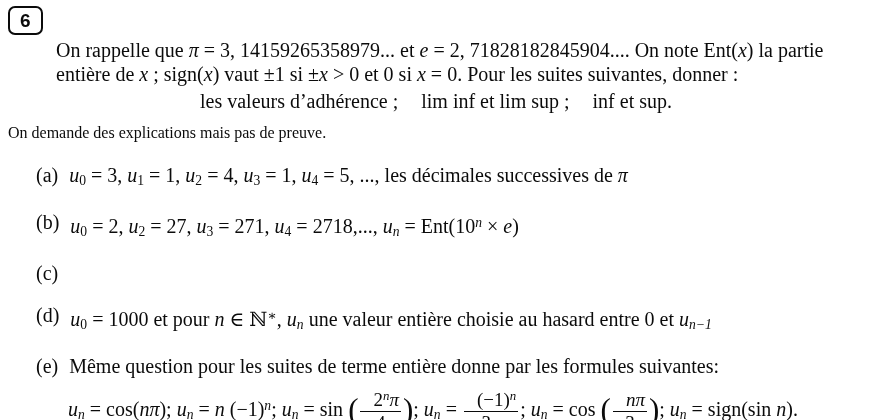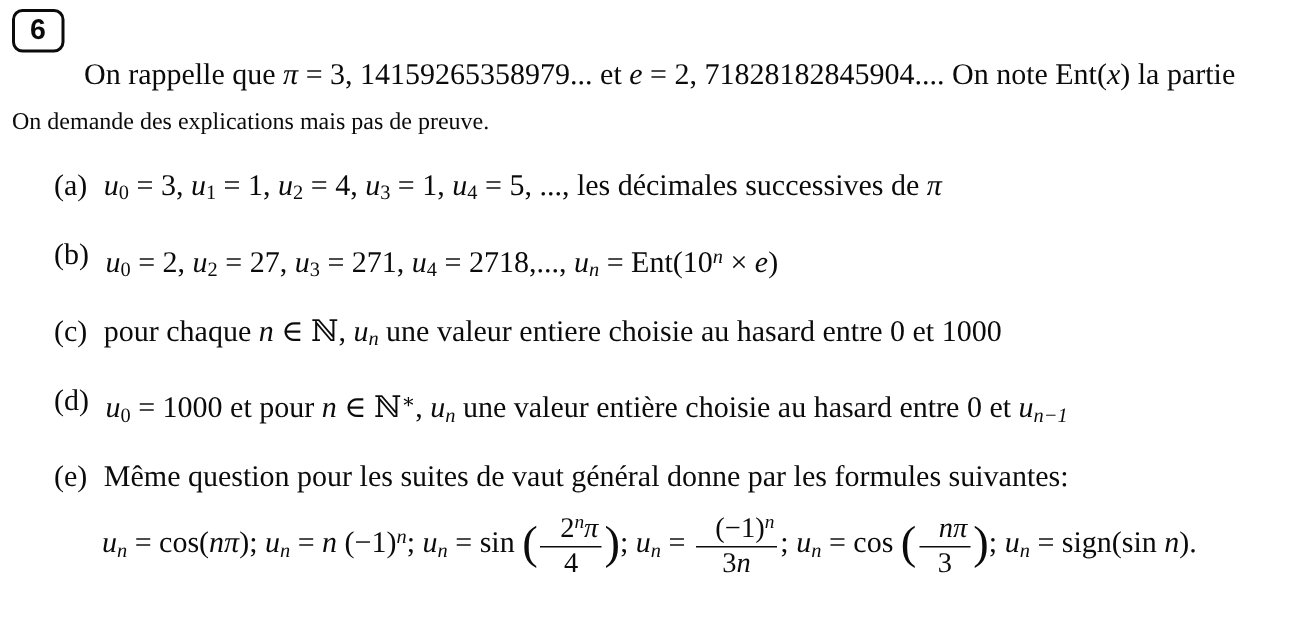--- a/index.html
+++ b/index.html
@@ -57,44 +57,49 @@
 </head>
 <body>
 
 <div class="doc">
 
   <div class="header-row">
     <span class="num-box">6</span>
   </div>
 
   <div class="intro-line"><span class="rm">On rappelle que </span><span class="i">π</span><span class="rm"> = 3, 14159265358979... et </span><span class="i">e</span><span class="rm"> = 2, 71828182845904.... On note Ent(</span><span class="i">x</span><span class="rm">) la partie</span></div>
+  <div class="intro-line"><span class="rm">entière de </span><span class="i">x</span><span class="rm"> ; sign(</span><span class="i">x</span><span class="rm">) vaut ±1 si ±</span><span class="i">x</span><span class="rm"> &gt; 0 et 0 si </span><span class="i">x</span><span class="rm"> = 0. Pour les suites suivantes, donner :</span></div>
 
+  <div class="adherence-line">
+    <span class="adherence-part"><span class="rm">les valeurs d’adhérence ;</span></span>
+    <span class="adherence-part"><span class="op">lim inf</span><span class="rm"> et </span><span class="op">lim sup</span><span class="rm"> ;</span></span>
+    <span class="adherence-part"><span class="op">inf</span><span class="rm"> et </span><span class="op">sup</span><span class="rm">.</span></span>
+  </div>
 
   <div class="note-line">On demande des explications mais pas de preuve.</div>
 
   <div class="item-row">
     <span class="item-label">(a)</span>
     <span class="item-text"><span class="i">u</span><span class="sub">0</span><span class="rm"> = 3, </span><span class="i">u</span><span class="sub">1</span><span class="rm"> = 1, </span><span class="i">u</span><span class="sub">2</span><span class="rm"> = 4, </span><span class="i">u</span><span class="sub">3</span><span class="rm"> = 1, </span><span class="i">u</span><span class="sub">4</span><span class="rm"> = 5, ..., les décimales successives de </span><span class="i">π</span></span>
   </div>
 
   <div class="item-row">
     <span class="item-label">(b)</span>
     <span class="item-text"><span class="i">u</span><span class="sub">0</span><span class="rm"> = 2, </span><span class="i">u</span><span class="sub">2</span><span class="rm"> = 27, </span><span class="i">u</span><span class="sub">3</span><span class="rm"> = 271, </span><span class="i">u</span><span class="sub">4</span><span class="rm"> = 2718,..., </span><span class="i">u</span><span class="isub">n</span><span class="rm"> = Ent(10</span><span class="isup">n</span><span class="rm"> × </span><span class="i">e</span><span class="rm">)</span></span>
   </div>
 
   <div class="item-row">
     <span class="item-label">(c)</span>
-    <span class="item-text"><span class="rm">pour chaque </span><span class="i">n</span><span class="rm"> ∈ ℕ, </span><span class="i">u</span><span class="isub">n</span><span class="rm"> une valeur entiere choisie au hasard entre 0 et 1000</span></span>
   </div>
 
   <div class="item-row">
     <span class="item-label">(d)</span>
     <span class="item-text"><span class="i">u</span><span class="sub">0</span><span class="rm"> = 1000 et pour </span><span class="i">n</span><span class="rm"> ∈ ℕ</span><span class="sup">∗</span><span class="rm">, </span><span class="i">u</span><span class="isub">n</span><span class="rm"> une valeur entière choisie au hasard entre 0 et </span><span class="i">u</span><span class="isub">n−1</span></span>
   </div>
 
   <div class="item-row">
     <span class="item-label">(e)</span>
-    <span class="item-text"><span class="rm">Même question pour les suites de vaut général donne par les formules suivantes:</span></span>
+    <span class="item-text"><span class="rm">Même question pour les suites de terme entière donne par les formules suivantes:</span></span>
   </div>
 
   <div class="formula-line"><span class="i">u</span><span class="isub">n</span><span class="rm"> = cos(</span><span class="i">nπ</span><span class="rm">); </span><span class="i">u</span><span class="isub">n</span><span class="rm"> = </span><span class="i">n</span><span class="rm"> (−1)</span><span class="isup">n</span><span class="rm">; </span><span class="i">u</span><span class="isub">n</span><span class="rm"> = sin </span><span class="big">(</span><span class="frac"><span class="num"><span class="rm">2</span><span class="isup">n</span><span class="i">π</span></span><span class="den"><span class="rm">4</span></span></span><span class="big">)</span><span class="rm">; </span><span class="i">u</span><span class="isub">n</span><span class="rm"> = </span><span class="frac"><span class="num"><span class="rm">(−1)</span><span class="isup">n</span></span><span class="den"><span class="rm">3</span><span class="i">n</span></span></span><span class="rm">; </span><span class="i">u</span><span class="isub">n</span><span class="rm"> = cos </span><span class="big">(</span><span class="frac"><span class="num"><span class="i">nπ</span></span><span class="den"><span class="rm">3</span></span></span><span class="big">)</span><span class="rm">; </span><span class="i">u</span><span class="isub">n</span><span class="rm"> = sign(sin </span><span class="i">n</span><span class="rm">).</span></div>
 
 </div>
 
 </body></html>

